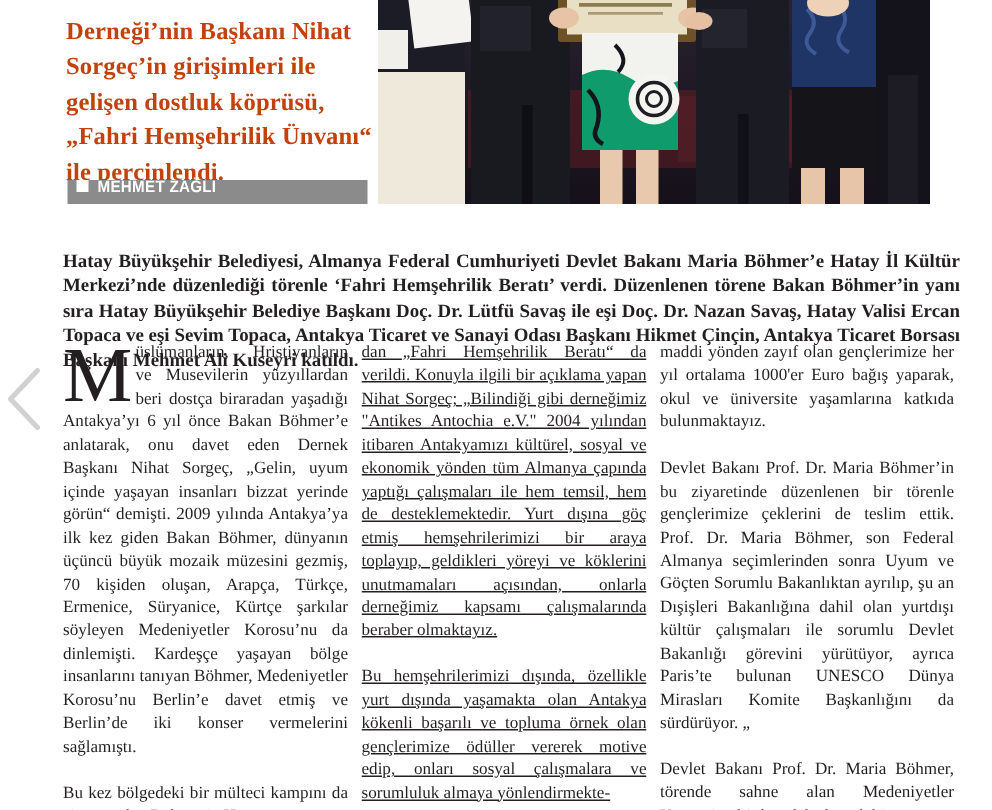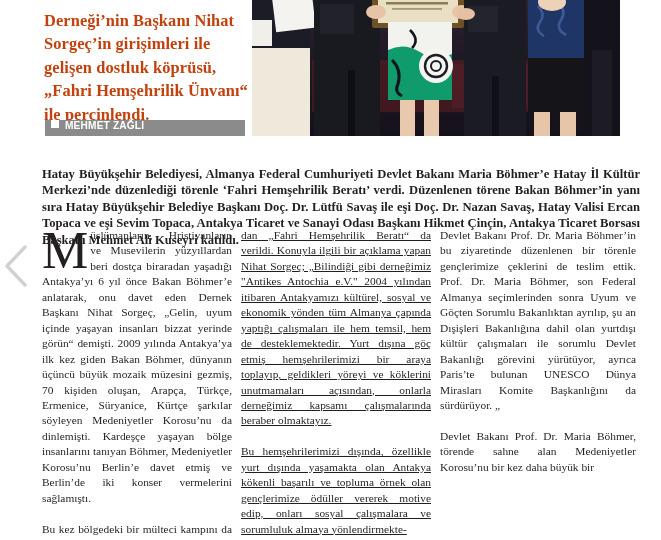--- a/index.html
+++ b/index.html
@@ -232,19 +232,20 @@
       </p>
       <p>Bu kez bölgedeki bir mülteci kampını da ziyaret eden Böhmer’e Hatay</p>
     </div>
 
     <div class="col col-2">
       <p>dan „Fahri Hemşehrilik Beratı“ da verildi. Konuyla ilgili bir açıklama yapan Nihat Sorgeç; „Bilindiği gibi derneğimiz "Antikes Antochia e.V." 2004 yılından itibaren Antakyamızı kültürel, sosyal ve ekonomik yönden tüm Almanya çapında yaptığı çalışmaları ile hem temsil, hem de desteklemektedir. Yurt dışına göç etmiş hemşehrilerimizi bir araya toplayıp, geldikleri yöreyi ve köklerini unutmamaları açısından, onlarla derneğimiz kapsamı çalışmalarında beraber olmaktayız.</p>
       <p>Bu hemşehrilerimizi dışında, özellikle yurt dışında yaşamakta olan Antakya kökenli başarılı ve topluma örnek olan gençlerimize ödüller vererek motive edip, onları sosyal çalışmalara ve sorumluluk almaya yönlendirmekte-</p>
     </div>
 
     <div class="col col-3">
+      <p>maddi yönden zayıf olan  gençlerimize her yıl ortalama 1000'er Euro bağış yaparak, okul ve üniversite yaşamlarına katkıda bulunmaktayız.</p>
       <p>Devlet Bakanı Prof. Dr. Maria Böhmer’in bu ziyaretinde düzenlenen bir törenle gençlerimize çeklerini de teslim ettik. Prof. Dr. Maria Böhmer, son Federal Almanya seçimlerinden sonra Uyum ve Göçten Sorumlu Bakanlıktan ayrılıp, şu an Dışişleri Bakanlığına dahil olan yurtdışı kültür çalışmaları ile sorumlu Devlet Bakanlığı görevini yürütüyor, ayrıca Paris’te bulunan UNESCO Dünya Mirasları Komite Başkanlığını da sürdürüyor. „</p>
       <p>Devlet Bakanı Prof. Dr. Maria Böhmer, törende sahne alan Medeniyetler Korosu’nu bir kez daha büyük bir</p>
     </div>
 
   </div>
 
 </div>
 
 </body></html>

